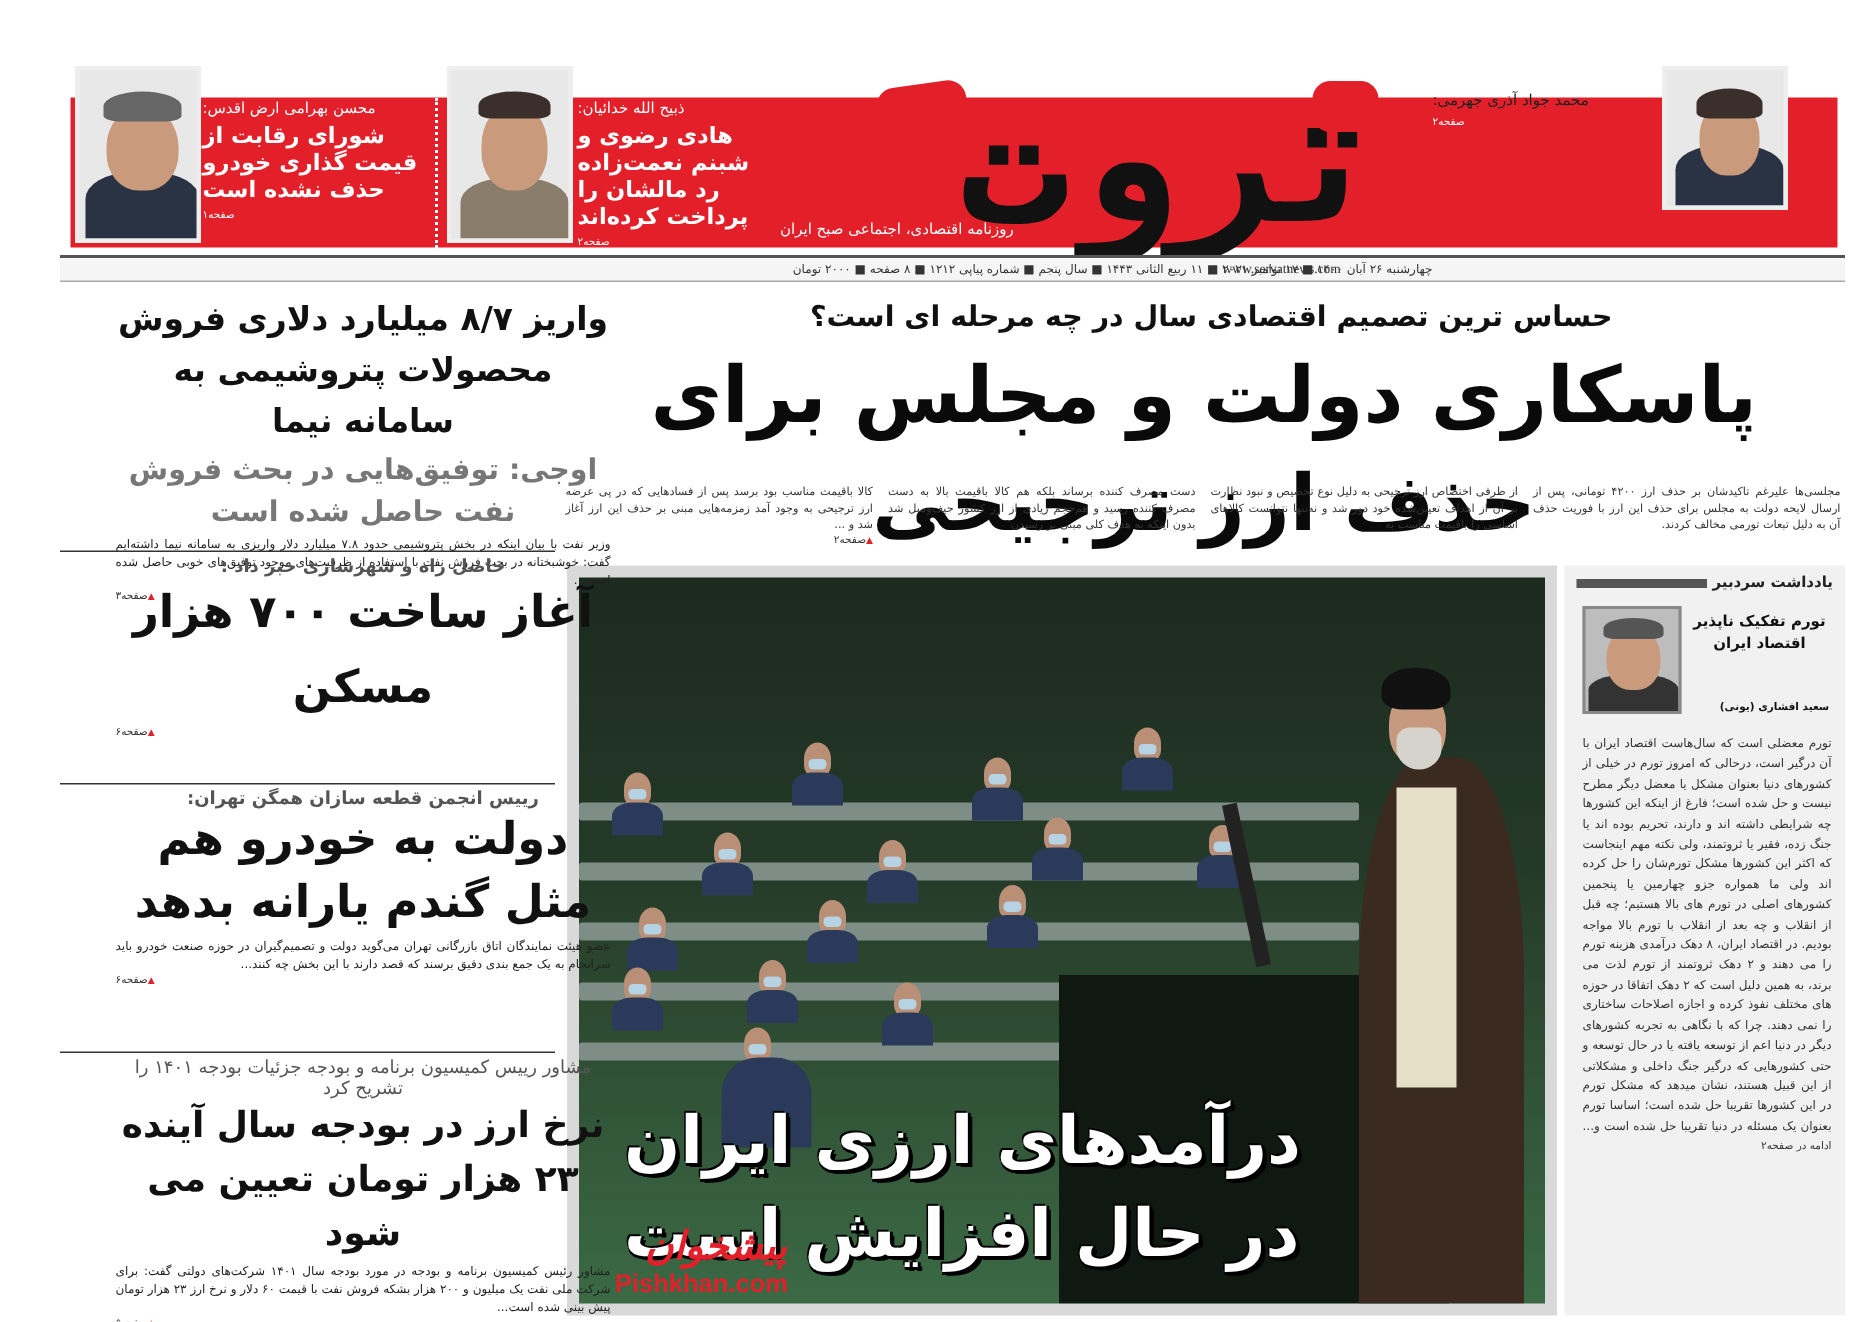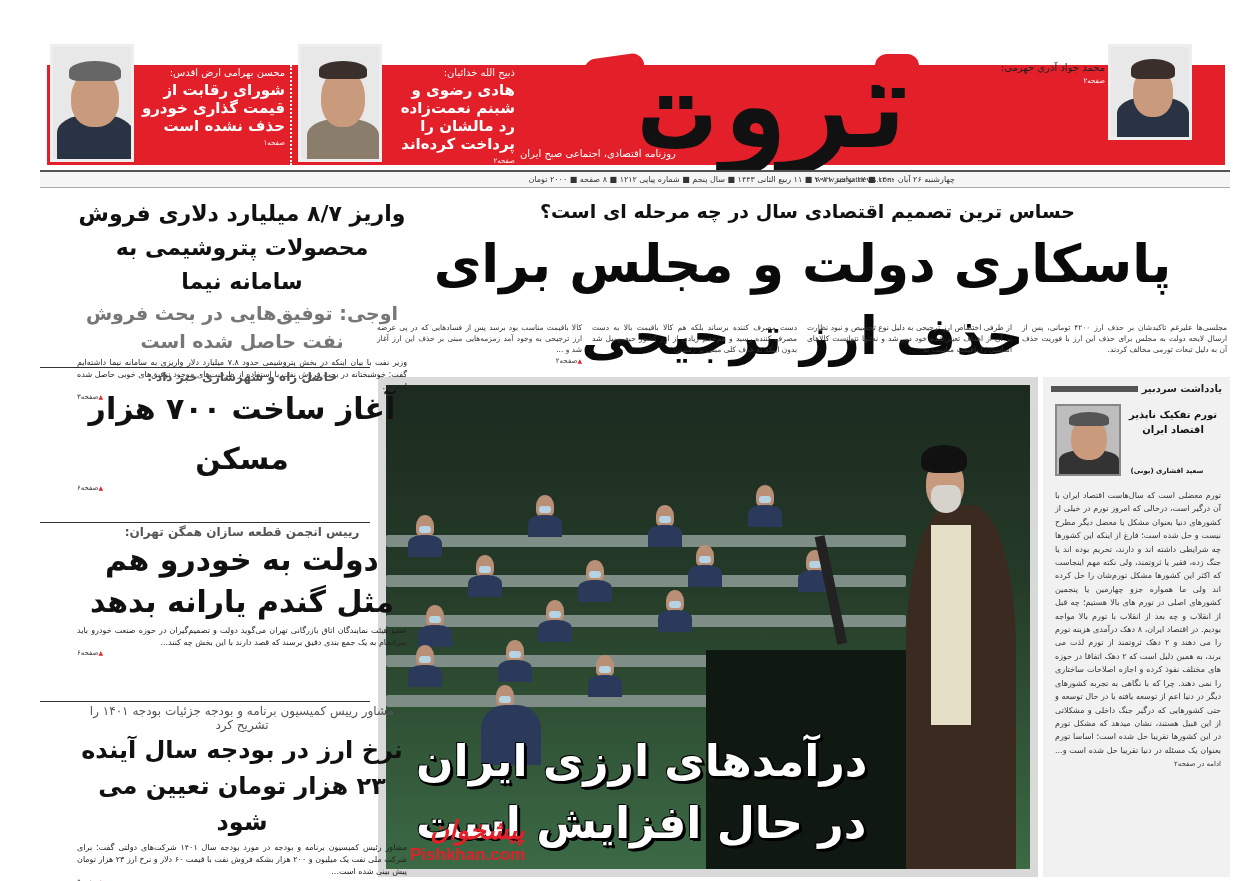--- a/index.html
+++ b/index.html
@@ -4,21 +4,21 @@
 <style>
   * { box-sizing: border-box; margin: 0; padding: 0; }
   html, body { width: 1250px; height: 881px; background: #ffffff; overflow: hidden; }
   body { font-family: "DejaVu Sans", sans-serif; color: #111; position: relative; direction: rtl; }
 
   .page { position: absolute; left: 40px; top: 40px; width: 1190px; height: 841px; }
 
   
   .masthead { position: absolute; left: 0; top: 0; width: 1190px; height: 130px; }
   .red-band { position: absolute; left: 7px; top: 25px; width: 1178px; height: 100px; background: #e3202a; }
-  .box { position: absolute; color: #fff; text-align: right; }
+  .box { position: absolute; color: #fff; text-align: left; }
   .box .kicker { font-size: 10px; color: #fff; margin-bottom: 3px; }
   .box .hl { font-weight: bold; font-size: 15px; line-height: 18px; color: #fff; }
   .box .pg { font-size: 7px; color: #fff; margin-top: 4px; }
 
   .photo { position: absolute; background: #e8e8e8; border: 3px solid #eee; overflow: hidden; }
   .face { position: absolute; border-radius: 48% 48% 44% 44%; background: #c99a7c; }
   .hair { position: absolute; background: #3a2f2a; border-radius: 50% 50% 20% 20%; }
   .suit { position: absolute; bottom: 0; border-radius: 40% 40% 0 0; background: #2a3344; }
 
   .logo { position: absolute; left: 435px; top: 8px; width: 490px; height: 130px; }
@@ -68,21 +68,21 @@
   .watermark { position: absolute; left: 24px; top: 430px; direction: ltr; }
   .wm-fa { color: #e3202a; font-family: "DejaVu Serif", serif; font-style: italic; font-size: 26px; font-weight: bold; direction: rtl; display: block; text-align: left; margin-left: 20px; }
   .wm-en { color: #e3202a; font-family: "Liberation Sans", sans-serif; font-weight: bold; font-size: 17px; }
 
   
   .editorial { position: absolute; left: 1003px; top: 337px; width: 187px; height: 500px; background: #f1f1f1; padding: 6px 8px; text-align: right; }
   .ed-label { font-weight: bold; font-size: 10px; color: #222; display: flex; align-items: center; gap: 4px; }
   .ed-bar { flex: 1; height: 6px; background: #555; }
   .ed-photo { position: absolute; left: 12px; top: 27px; width: 66px; height: 72px; background: #bdbdbd; border: 2px solid #888; overflow: hidden; }
   .ed-title { position: absolute; left: 82px; top: 30px; width: 96px; text-align: center; font-weight: bold; font-size: 10px; line-height: 15px; color: #111; }
-  .ed-author { position: absolute; left: 76px; top: 90px; width: 96px; text-align: center; font-size: 7px; font-weight: bold; color: #111; }
+  .ed-author { position: absolute; left: 92px; top: 90px; width: 96px; text-align: center; font-size: 7px; font-weight: bold; color: #111; }
   .ed-body { position: absolute; left: 12px; top: 112px; width: 166px; font-size: 8px; line-height: 13.4px; color: #333; text-align: justify; }
   .ed-cont { font-size: 7px; color: #333; }
 </style>
 </head>
 <body>
 
 <div class="page">
 
   <div class="masthead">
     <div class="red-band"></div>

